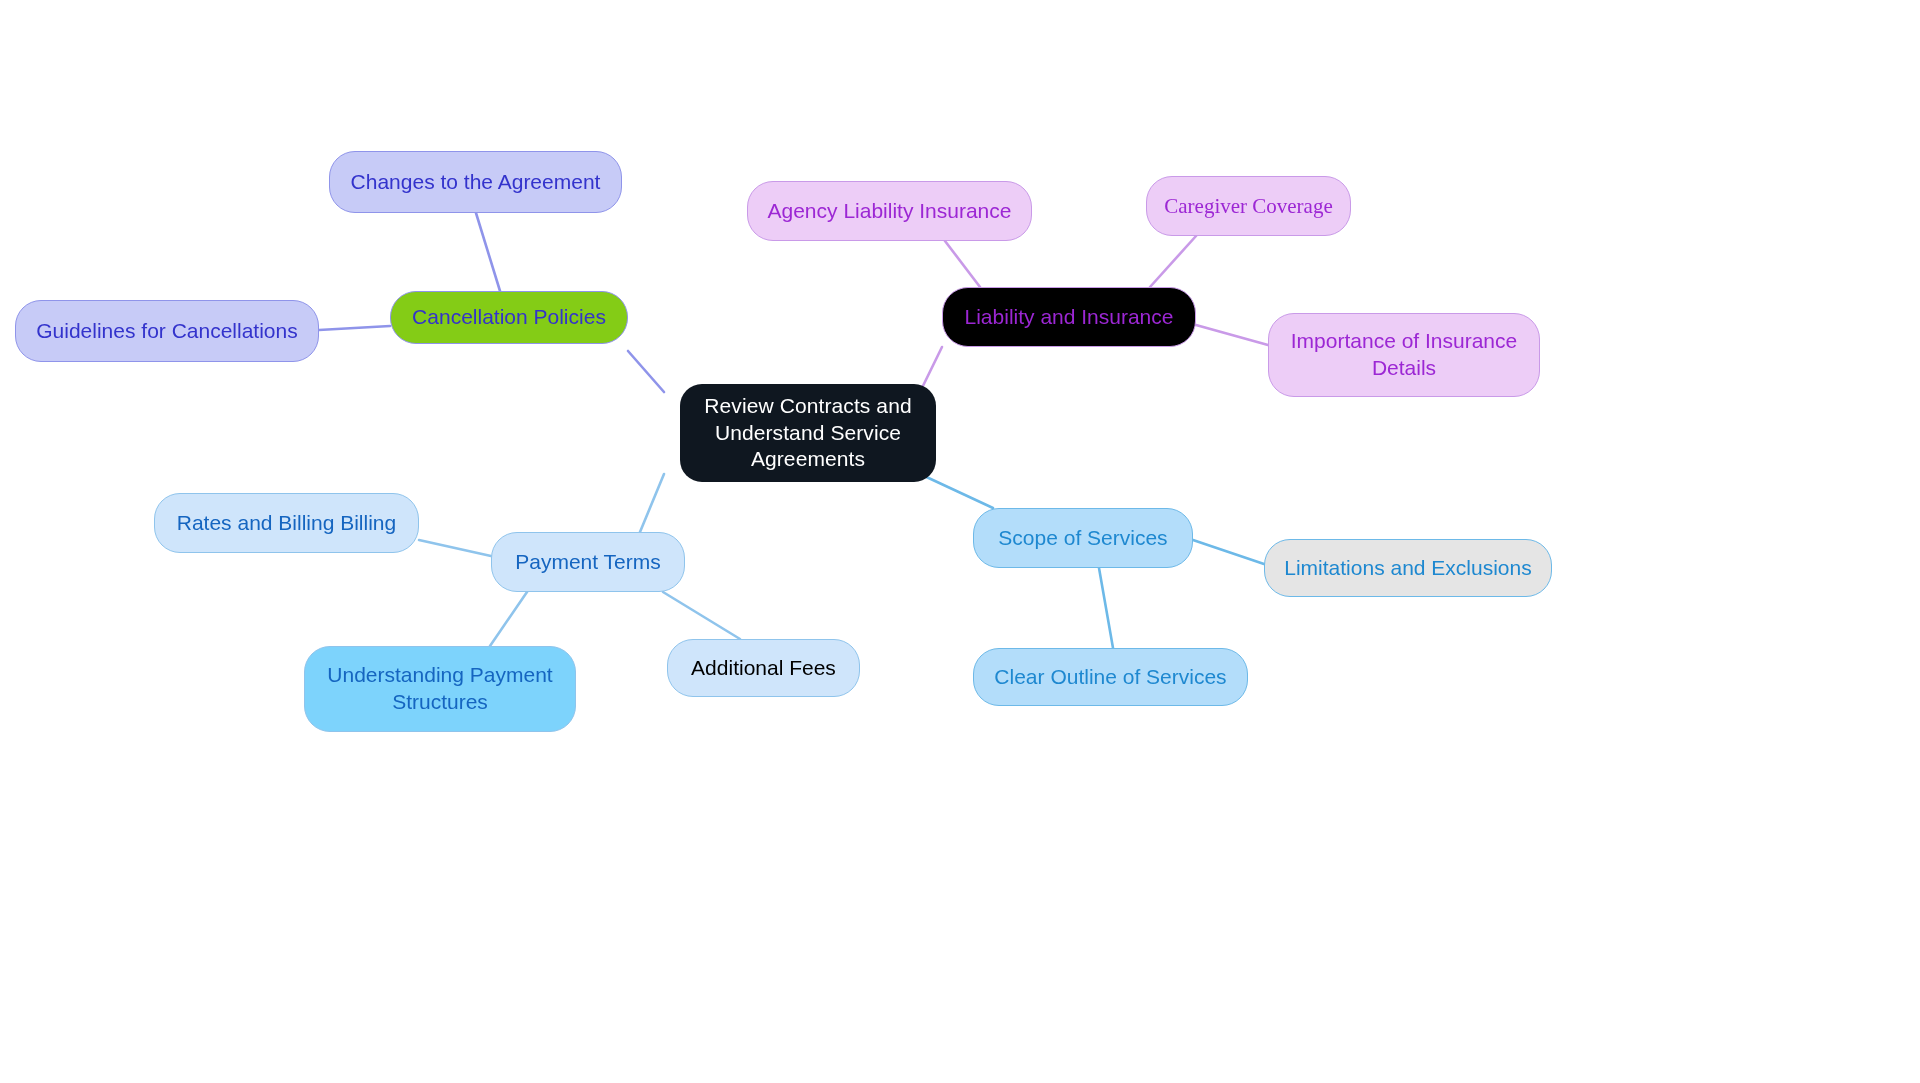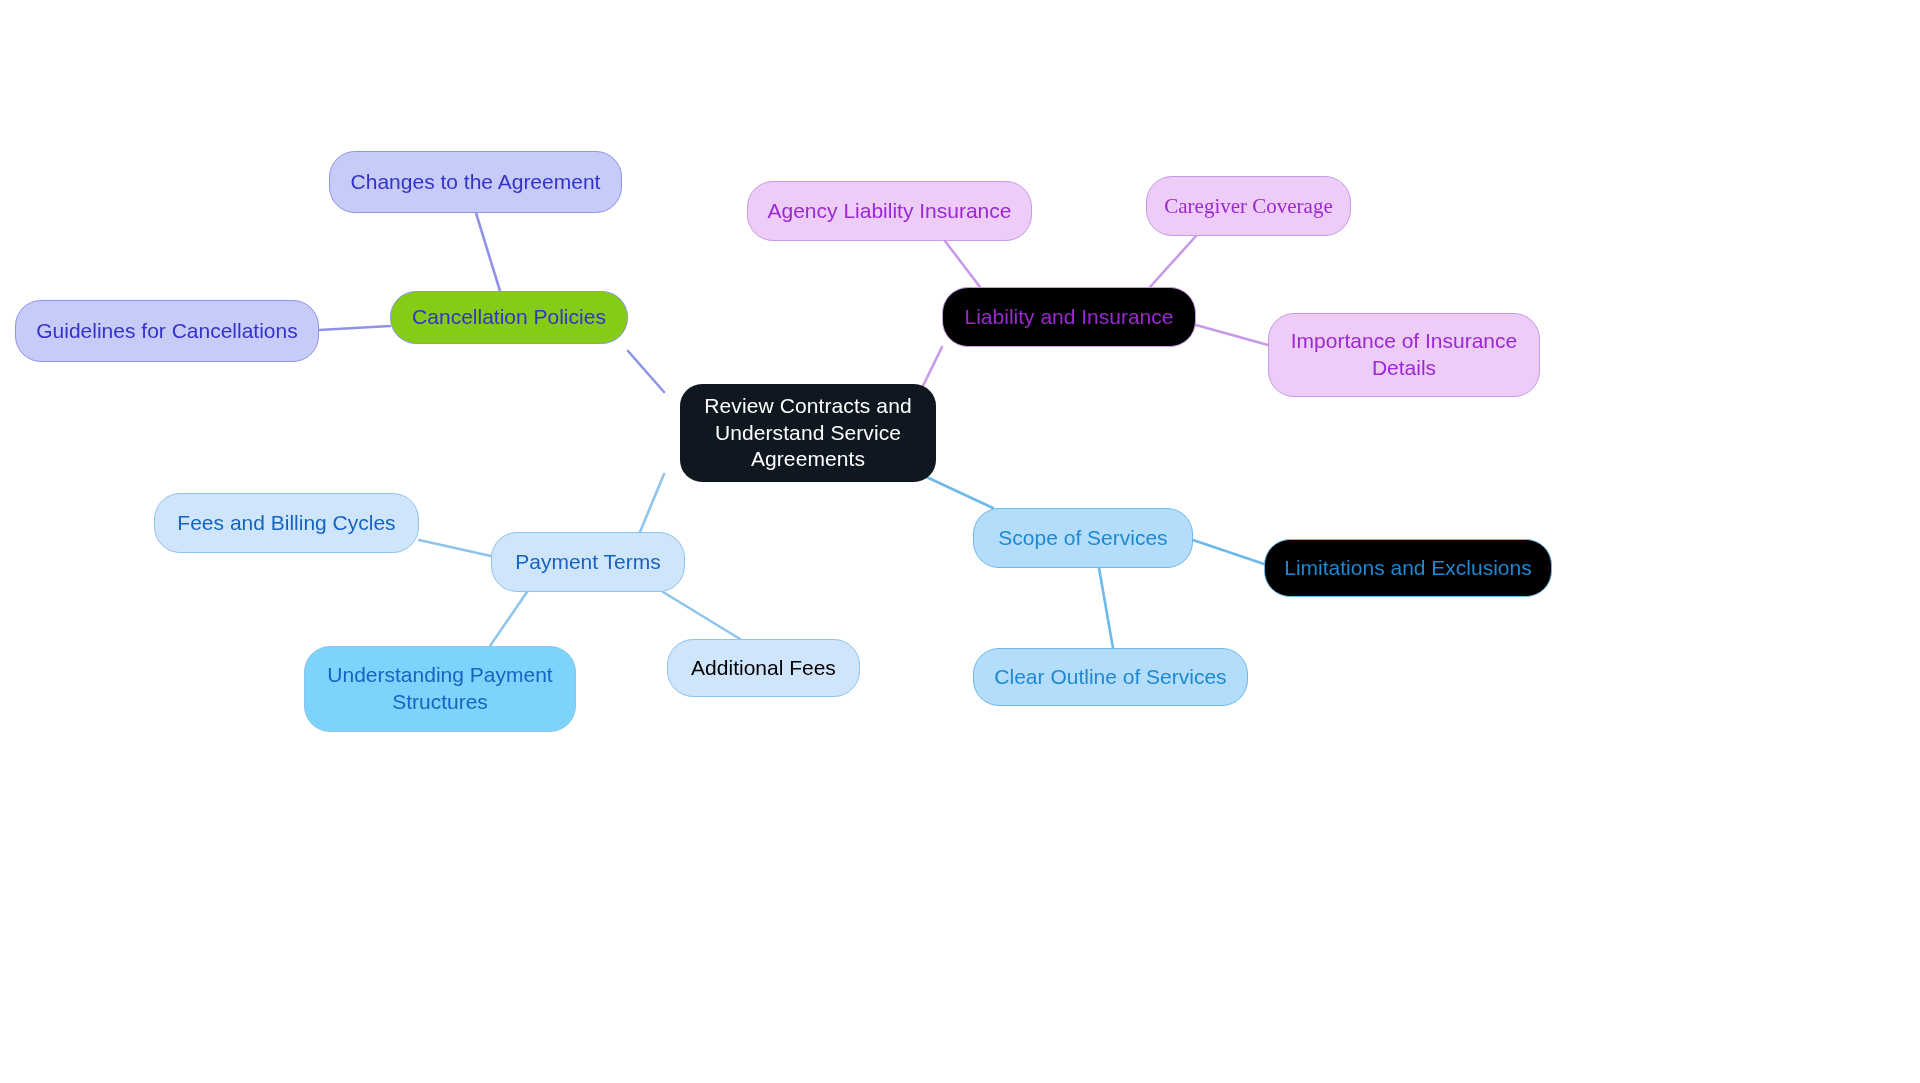--- a/index.html
+++ b/index.html
@@ -75,19 +75,19 @@
       <div class="node root" style="left: 664px; top: 384px; width: 256px; height: 98px; background: rgb(15, 23, 32); color: rgb(255, 255, 255); border-color: rgb(15, 23, 32); margin-left: 16px;"><span>Review Contracts and Understand Service Agreements</span></div>
       <div class="node branch" style="left: 390px; top: 291px; width: 238px; height: 53px; background: #84cc16; color: rgb(51, 51, 204); border-color: rgb(143, 148, 234);"><span>Cancellation Policies</span></div>
       <div class="node leaf" style="left: 329px; top: 151px; width: 293px; height: 62px; background: rgb(199, 203, 247); color: rgb(51, 51, 204); border-color: rgb(143, 148, 234);"><span>Changes to the Agreement</span></div>
       <div class="node leaf" style="left: 15px; top: 300px; width: 304px; height: 62px; background: rgb(199, 203, 247); color: rgb(51, 51, 204); border-color: rgb(143, 148, 234);"><span>Guidelines for Cancellations</span></div>
       <div class="node branch" style="left: 942px; top: 287px; width: 254px; height: 60px; background: #000000; color: rgb(156, 39, 212); border-color: rgb(201, 154, 232);"><span>Liability and Insurance</span></div>
       <div class="node branch" style="left: 491px; top: 532px; width: 194px; height: 60px; background: rgb(207, 229, 251); color: rgb(21, 101, 192); border-color: rgb(143, 196, 236);"><span>Payment Terms</span></div>
       <div class="node branch" style="left: 973px; top: 508px; width: 220px; height: 60px; background: rgb(179, 221, 250); color: rgb(30, 136, 208); border-color: rgb(109, 185, 232);"><span>Scope of Services</span></div>
       <div class="node leaf" style="left: 747px; top: 181px; width: 285px; height: 60px; background: rgb(237, 205, 247); color: rgb(156, 39, 212); border-color: rgb(201, 154, 232);"><span>Agency Liability Insurance</span></div>
       <div class="node leaf" style="left: 1146px; top: 176px; width: 205px; height: 60px; background: rgb(237, 205, 247); color: rgb(156, 39, 212); border-color: rgb(201, 154, 232); font-family: Liberation Serif, serif;"><span>Caregiver Coverage</span></div>
       <div class="node leaf" style="left: 1268px; top: 313px; width: 272px; height: 84px; background: rgb(237, 205, 247); color: rgb(156, 39, 212); border-color: rgb(201, 154, 232);"><span>Importance of Insurance Details</span></div>
-      <div class="node leaf" style="left: 154px; top: 493px; width: 265px; height: 60px; background: rgb(207, 229, 251); color: rgb(21, 101, 192); border-color: rgb(143, 196, 236);"><span>Fees and Billing Cycles</span></div>
+      <div class="node leaf" style="left: 154px; top: 493px; width: 265px; height: 60px; background: rgb(207, 229, 251); color: rgb(21, 101, 192); border-color: rgb(143, 196, 236);"><span>Rates and Billing Billing</span></div>
       <div class="node leaf" style="left: 304px; top: 646px; width: 272px; height: 86px; background: #7dd3fc; color: rgb(21, 101, 192); border-color: rgb(143, 196, 236);"><span>Understanding Payment Structures</span></div>
       <div class="node leaf" style="left: 667px; top: 639px; width: 193px; height: 58px; background: rgb(207, 229, 251); color: #000000; border-color: rgb(143, 196, 236);"><span>Additional Fees</span></div>
-      <div class="node leaf" style="left: 1264px; top: 539px; width: 288px; height: 58px; background: #000000; color: rgb(30, 136, 208); border-color: rgb(109, 185, 232);"><span>Limitations and Exclusions</span></div>
+      <div class="node leaf" style="left: 1264px; top: 539px; width: 288px; height: 58px; background: #e5e5e5; color: rgb(30, 136, 208); border-color: rgb(109, 185, 232);"><span>Limitations and Exclusions</span></div>
       <div class="node leaf" style="left: 973px; top: 648px; width: 275px; height: 58px; background: rgb(179, 221, 250); color: rgb(30, 136, 208); border-color: rgb(109, 185, 232);"><span>Clear Outline of Services</span></div>
     </div>
 </div>
 
 </body></html>

